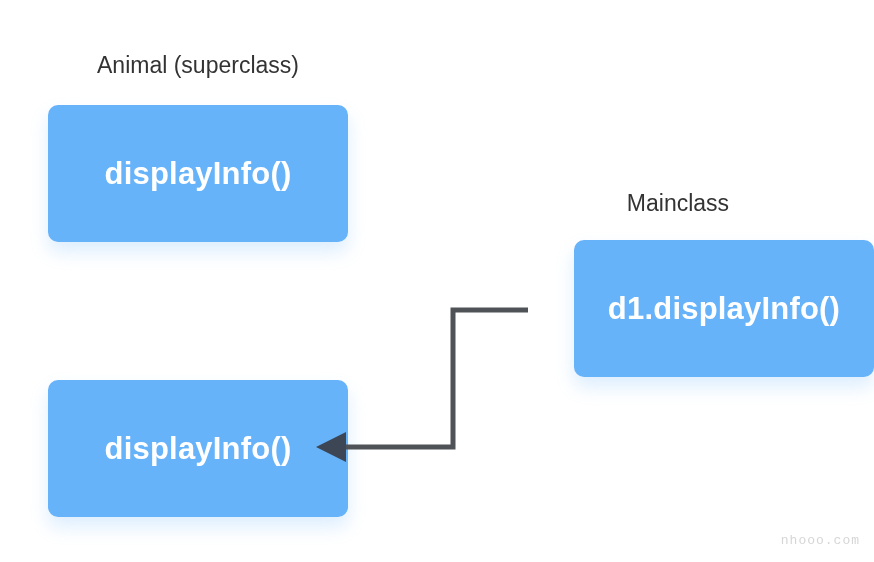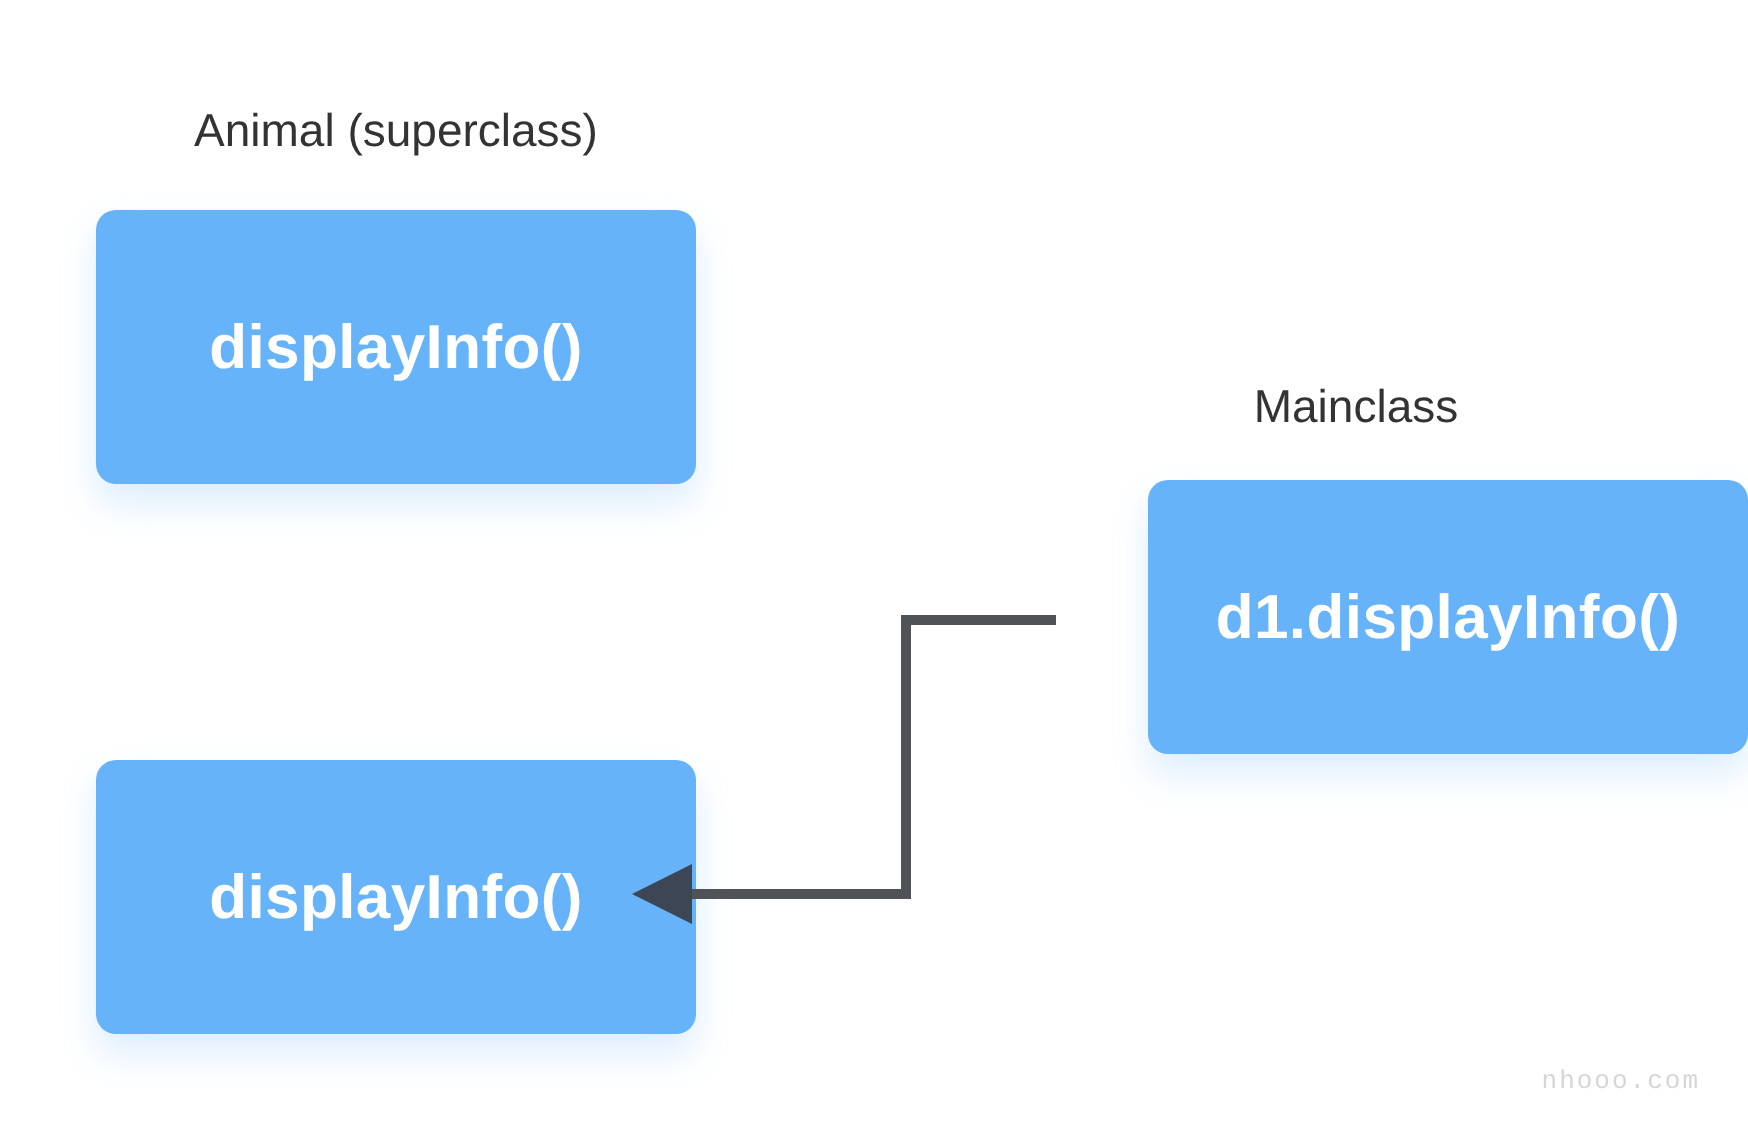--- a/index.html
+++ b/index.html
@@ -63,21 +63,21 @@
     left: 0;
     top: 0;
     width: 874px;
     height: 562px;
     pointer-events: none;
   }
 
   
   #watermark {
     position: absolute;
-    right: 24px;
+    right: 14px;
     bottom: 14px;
     color: #d6d6d6;
     font-family: "Liberation Mono", monospace;
     font-size: 13px;
     letter-spacing: 1px;
     white-space: nowrap;
   }
 </style>
 </head>
 <body>

